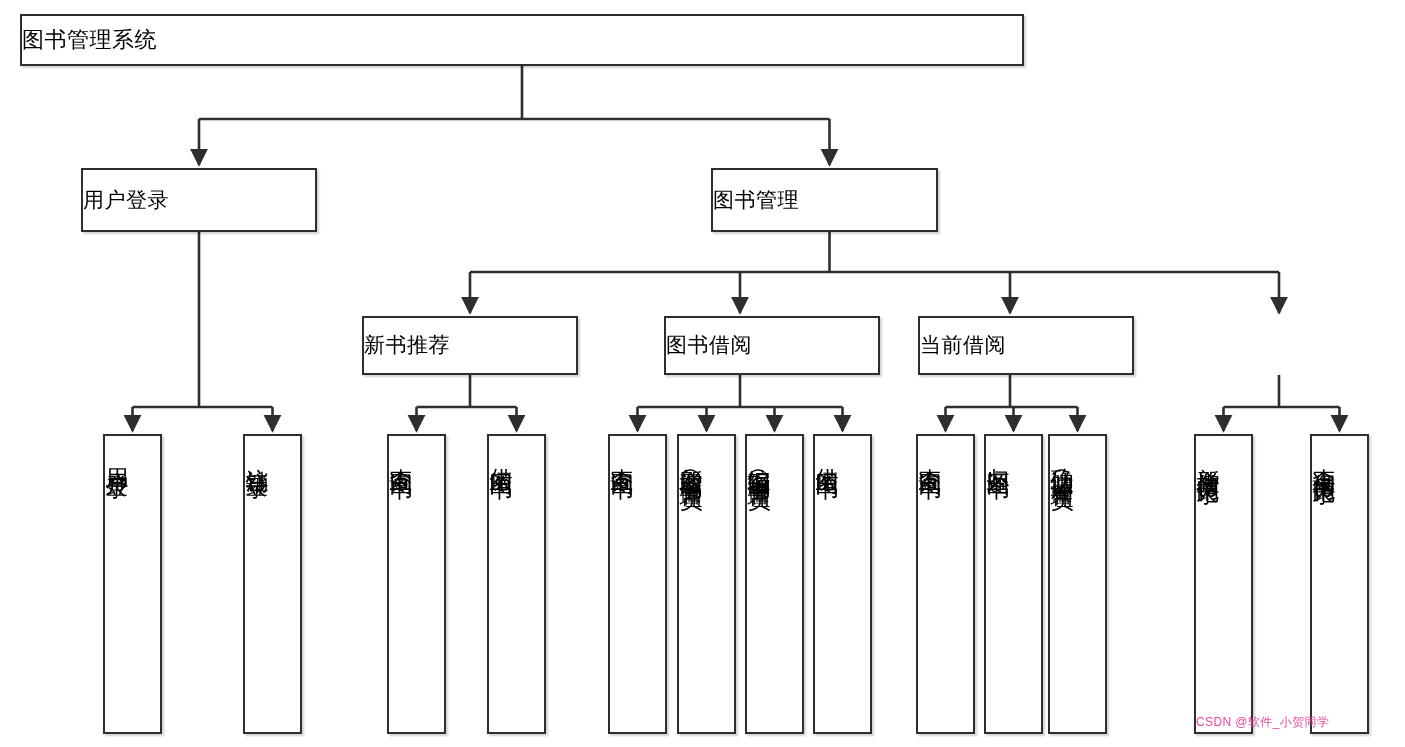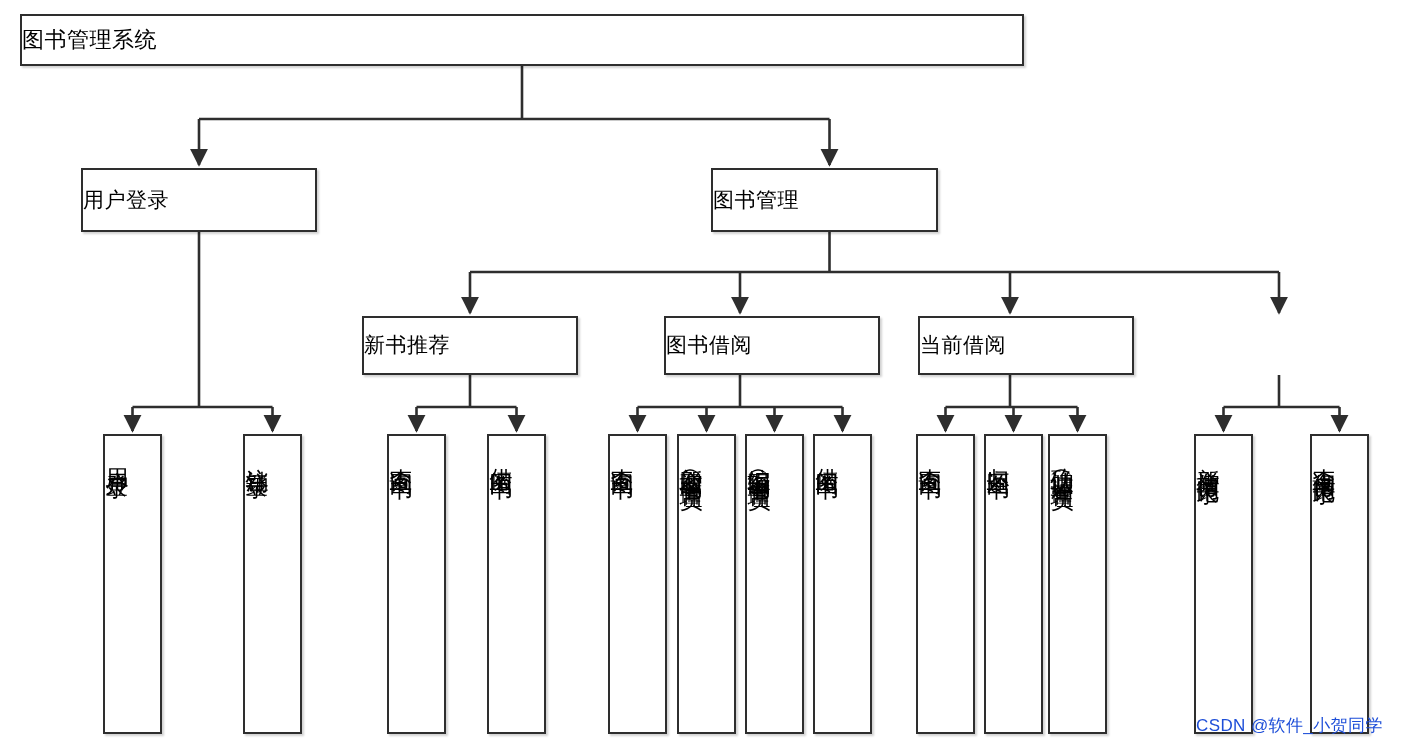--- a/index.html
+++ b/index.html
@@ -56,22 +56,22 @@
   .node.vert .label {
     writing-mode: vertical-rl;
     text-orientation: upright;
     font-size: 23px;
     line-height: 1.02;
     letter-spacing: 3px;
     white-space: normal;
   }
   .watermark {
     position: absolute;
-    font-size: 17px;
-    color: #1d4ed8;
+    font-size: 12px;
+    color: #ec4899;
     white-space: nowrap;
     letter-spacing: 0.4px;
   }
 </style>
 </head>
 <body>
 
 <div id="canvas">
 
   <svg id="connectors" viewBox="0 0 1405 747" xmlns="http://www.w3.org/2000/svg" aria-hidden="true">

